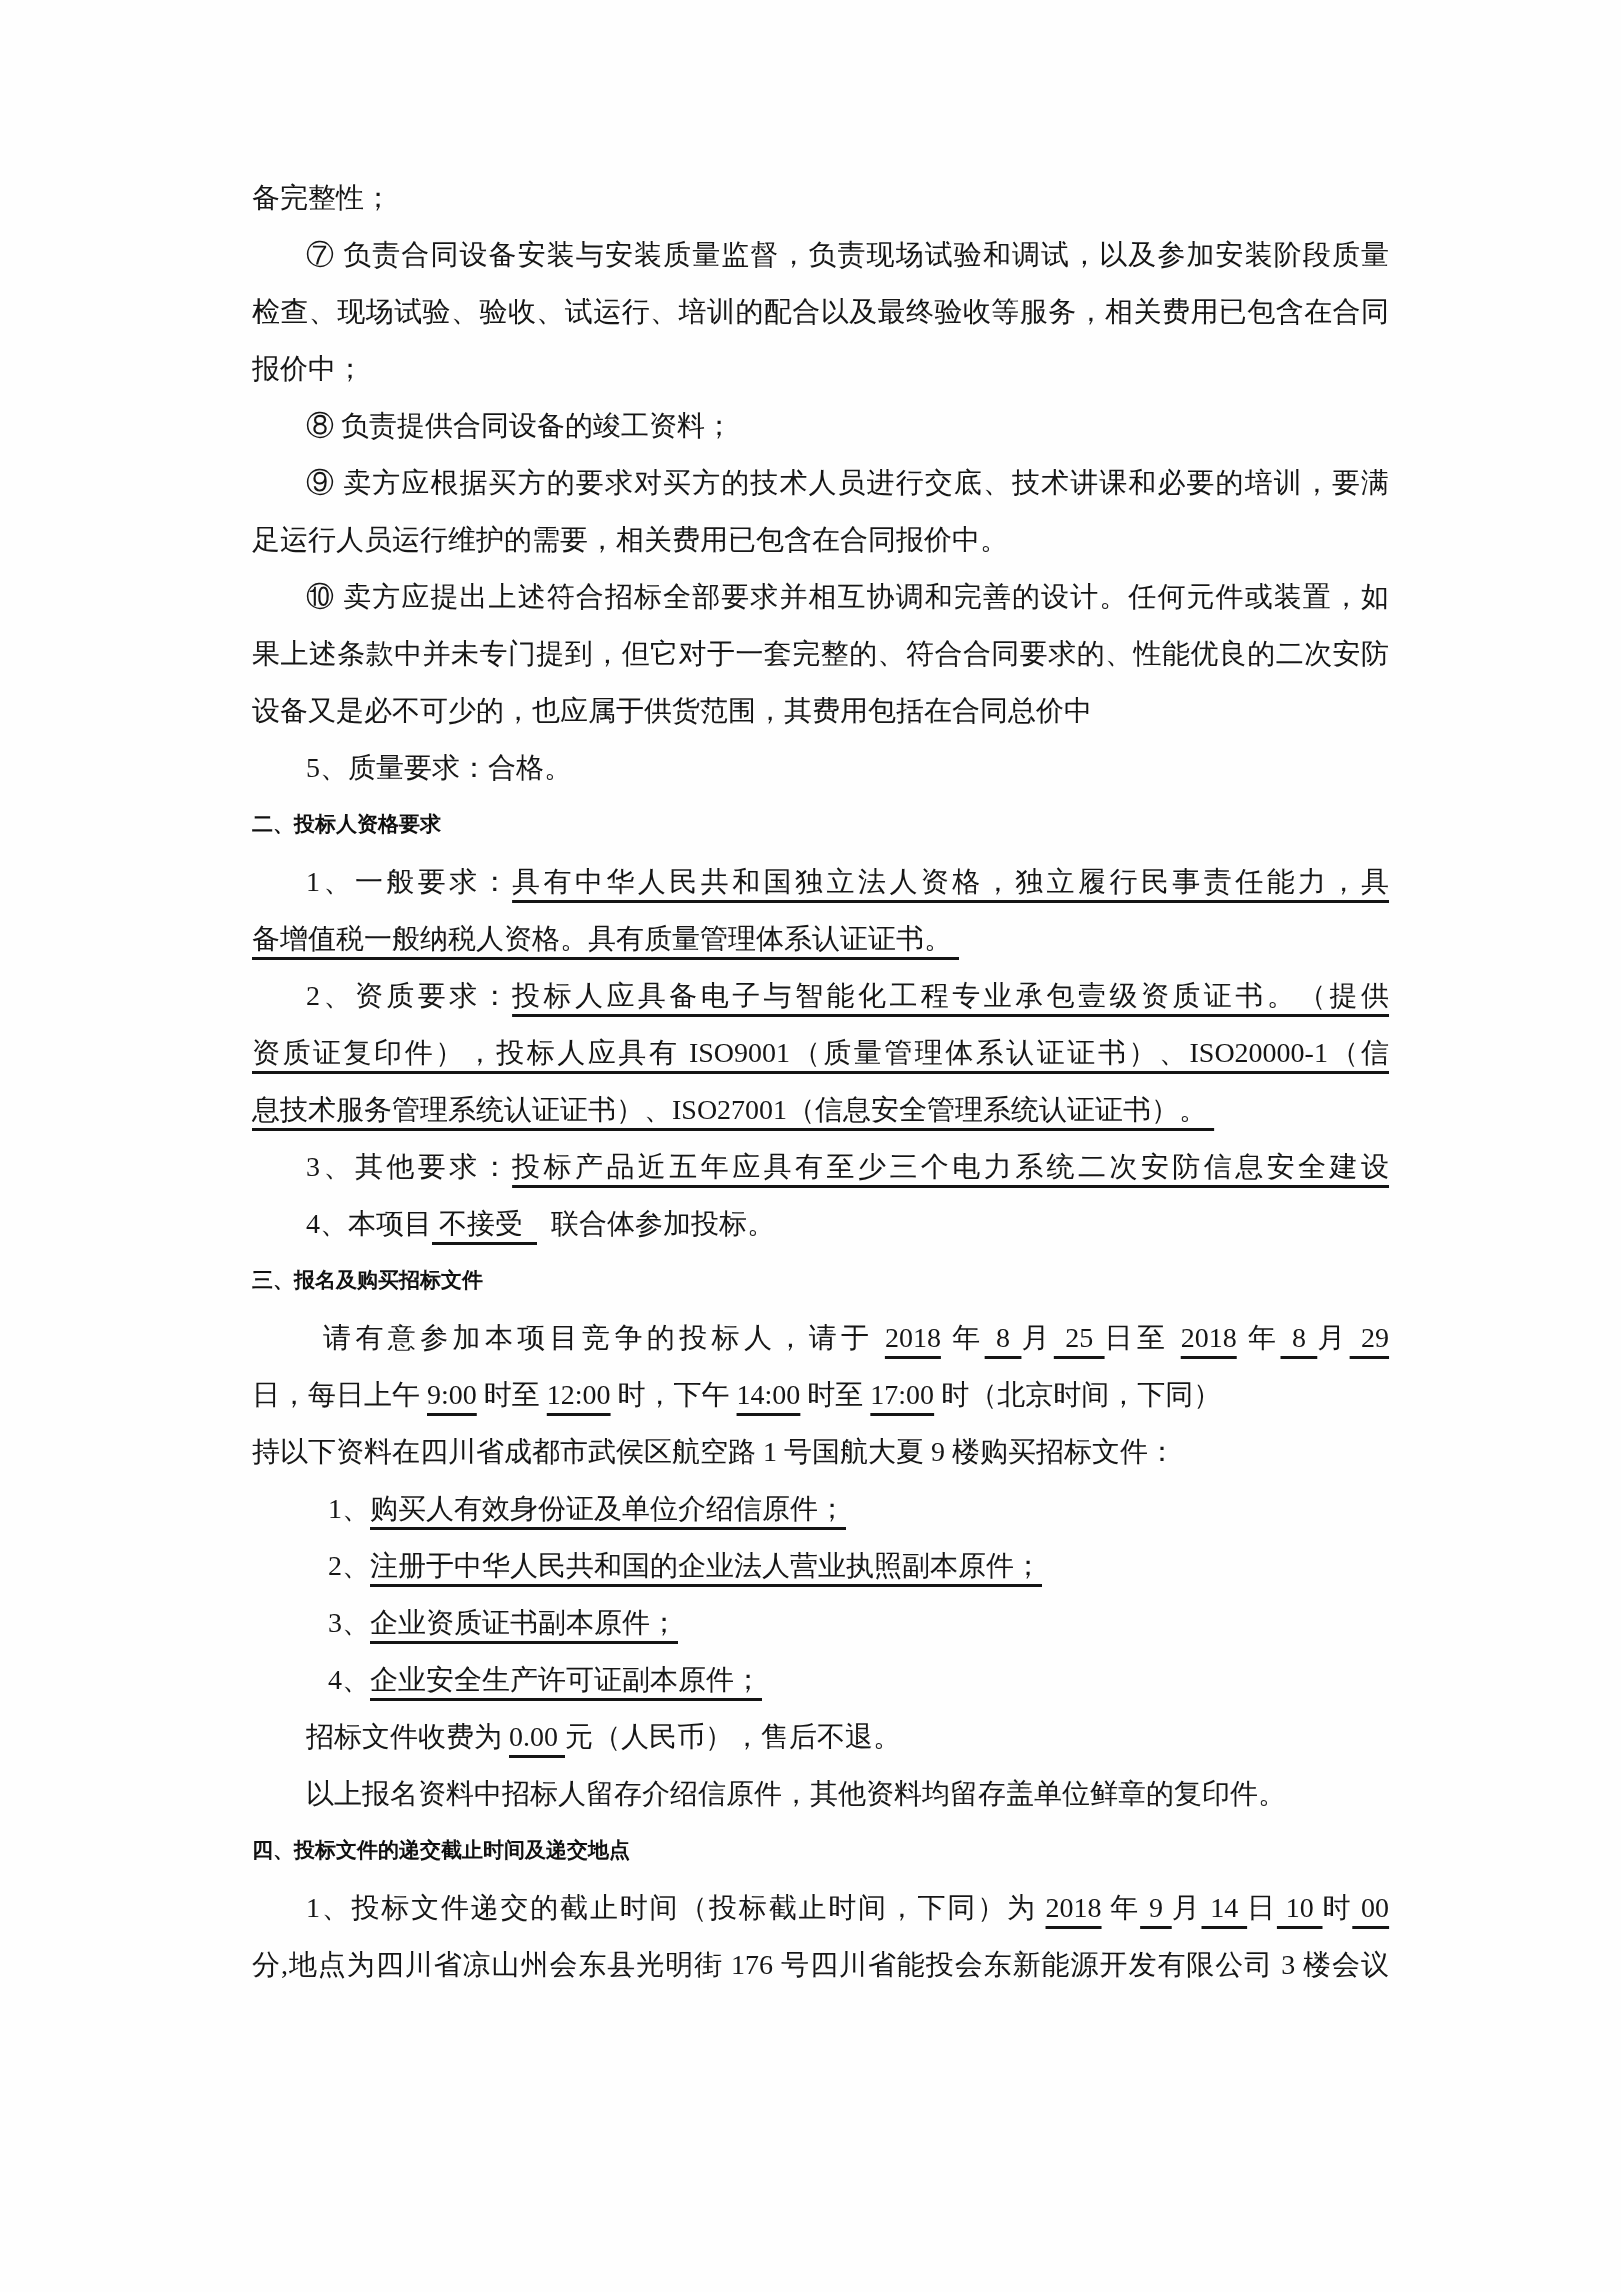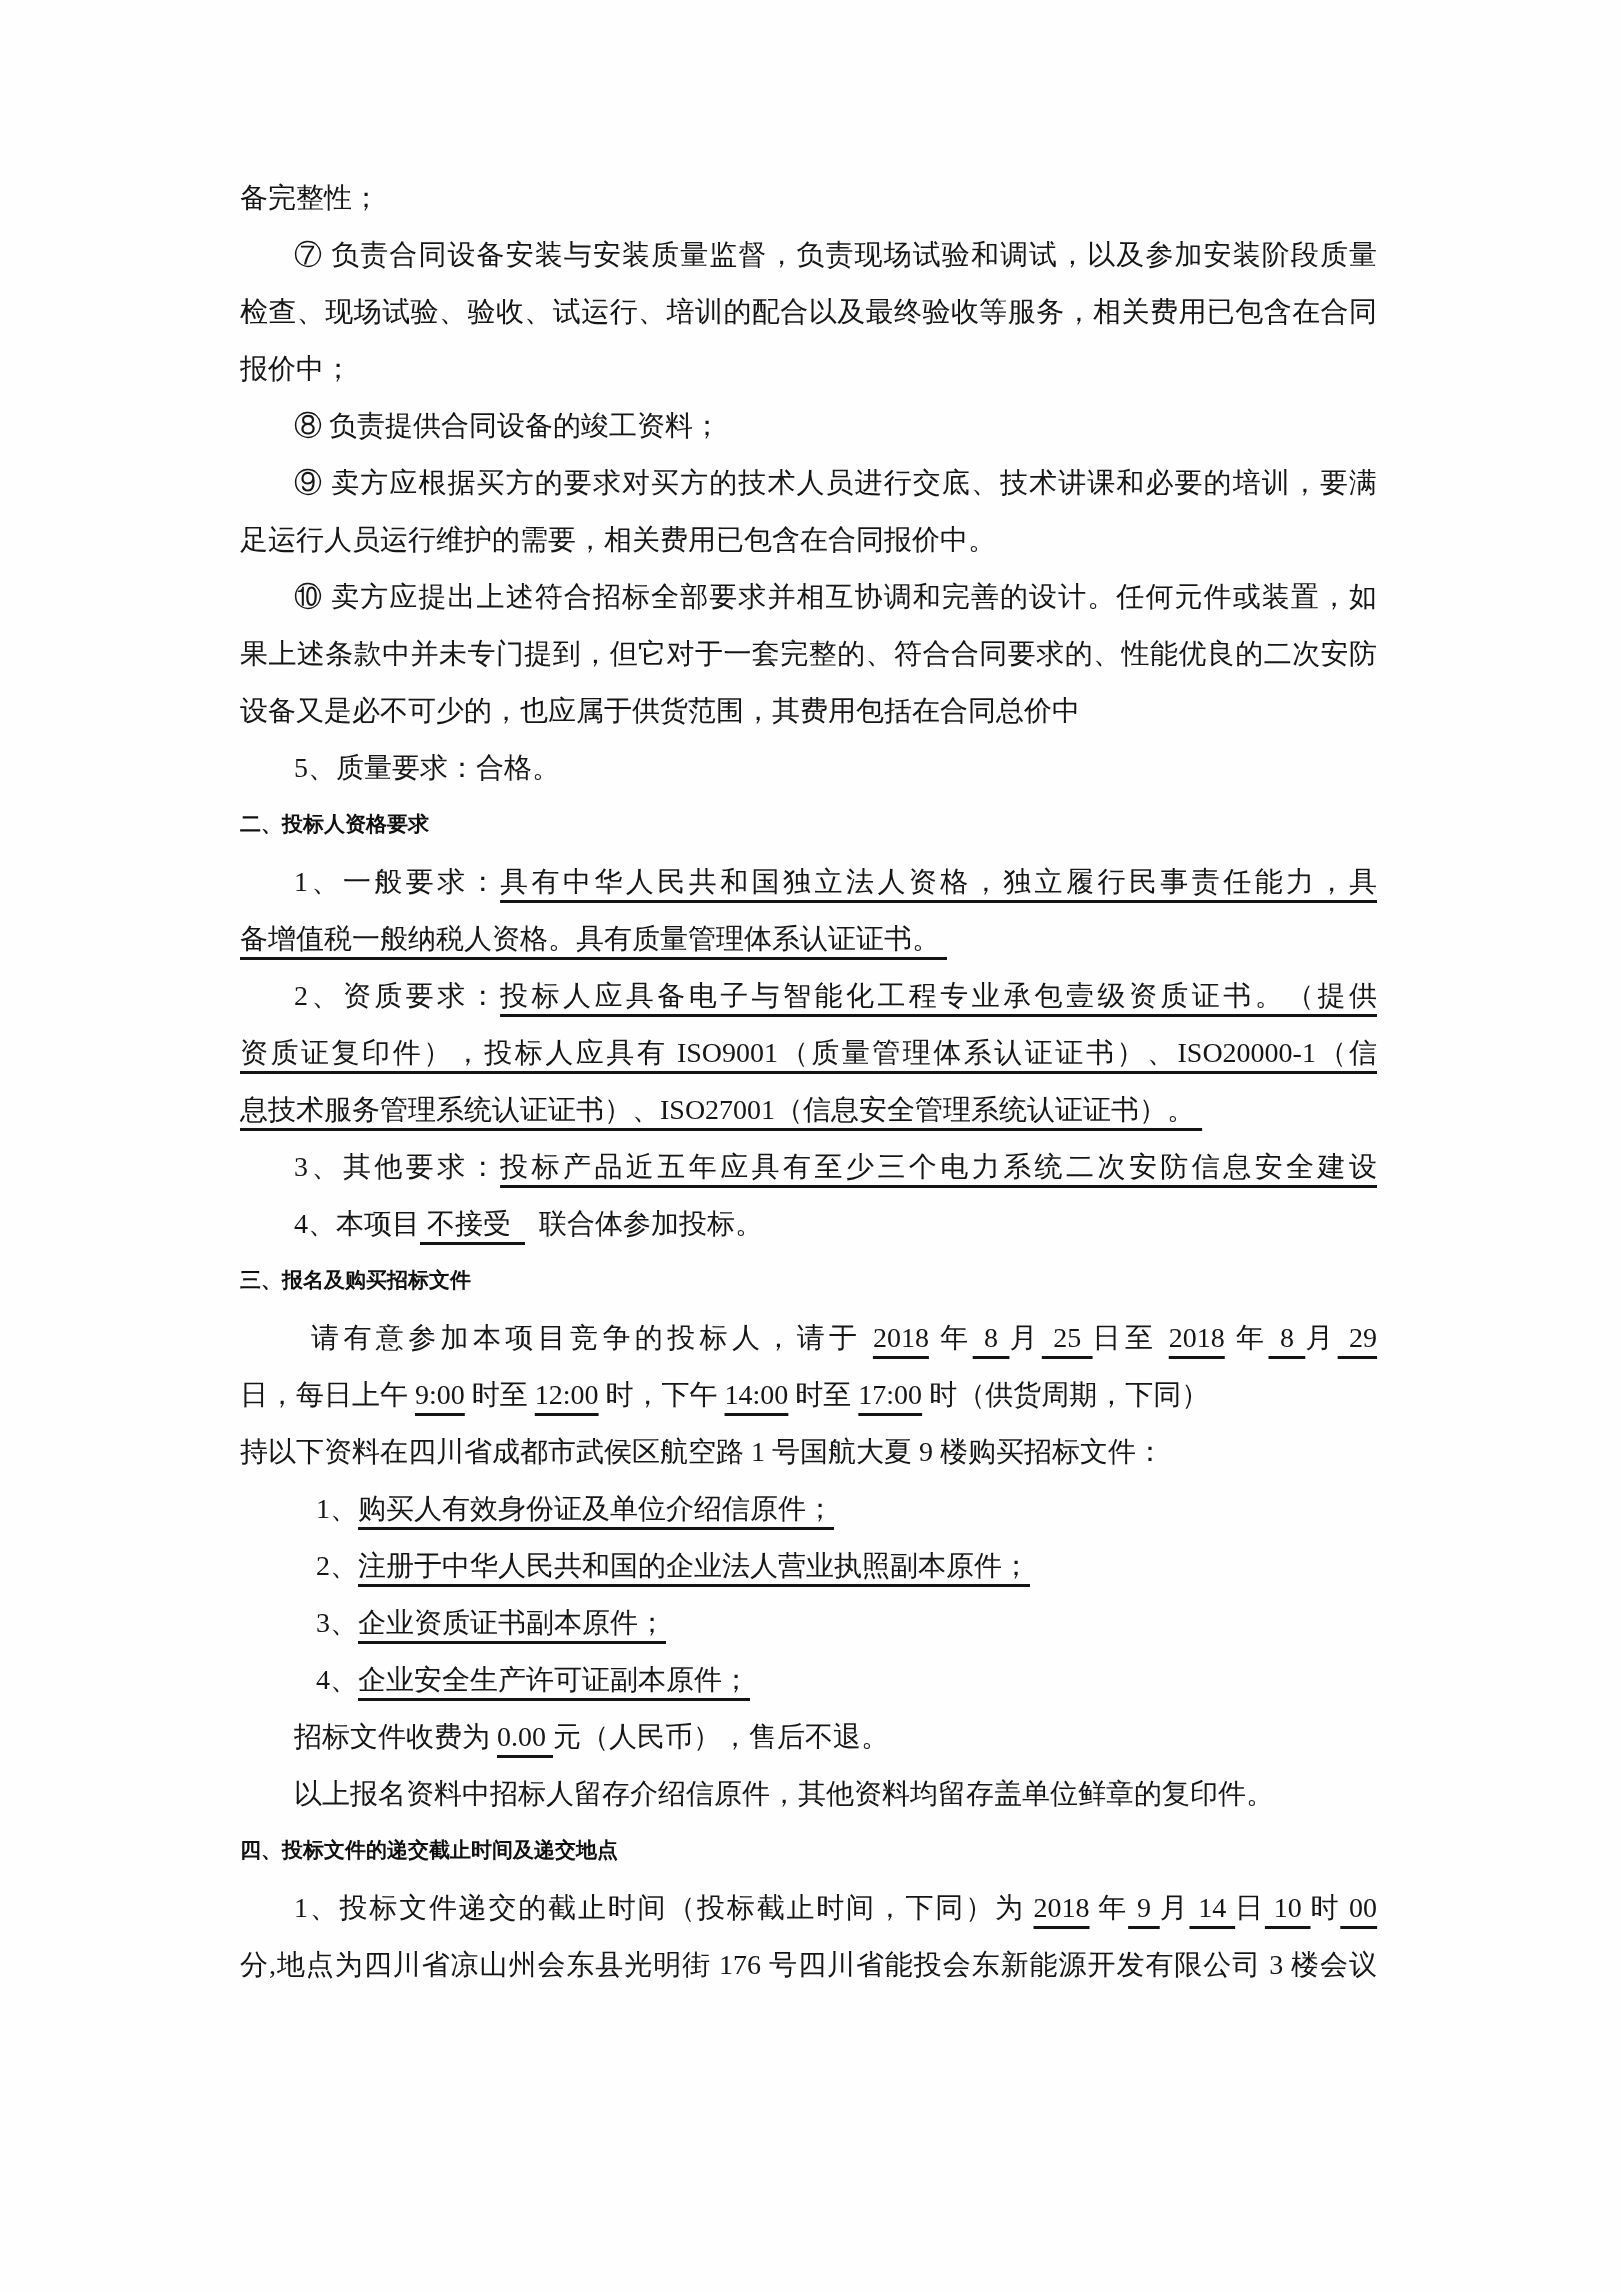--- a/index.html
+++ b/index.html
@@ -5,21 +5,21 @@
   html,body{margin:0;padding:0;background:#d9d9d9;}
   .page{
     position:relative;
     width:1621px;height:2293px;
     background:#fefefe;
     margin:0 auto;
     overflow:hidden;
   }
   .doc{
     position:absolute;
-    left:240px;top:169px;
+    left:252px;top:169px;
     width:1137px;
   }
   .line{
     font-family:"Liberation Serif","DejaVu Serif",serif;
     font-size:28px;
     line-height:57px;
     color:#161616;
     text-align:left;
   }
   .line.h{
@@ -62,21 +62,21 @@
       <div class="line ind0 h"><span class="run">二、投标人资格要求</span></div>
       <div class="line ind1 full"><span class="run">1、一般要求：</span><span class="run u">具有中华人民共和国独立法人资格，独立履行民事责任能力，具</span></div>
       <div class="line ind0"><span class="run u">备增值税一般纳税人资格。具有质量管理体系认证证书。&nbsp;</span></div>
       <div class="line ind1 full"><span class="run">2、资质要求：</span><span class="run u">投标人应具备电子与智能化工程专业承包壹级资质证书。（提供</span></div>
       <div class="line ind0 full"><span class="run u">资质证复印件），投标人应具有 ISO9001（质量管理体系认证证书）、ISO20000-1（信</span></div>
       <div class="line ind0"><span class="run u">息技术服务管理系统认证证书）、ISO27001（信息安全管理系统认证证书）。&nbsp;</span></div>
       <div class="line ind1 full"><span class="run">3、其他要求：</span><span class="run u">投标产品近五年应具有至少三个电力系统二次安防信息安全建设</span></div>
       <div class="line ind1"><span class="run">4、本项目</span><span class="run u">&nbsp;不接受&nbsp;&nbsp;</span><span class="run">&nbsp;&nbsp;联合体参加投标。</span></div>
       <div class="line ind0 h"><span class="run">三、报名及购买招标文件</span></div>
       <div class="line ind2 full"><span class="run">请有意参加本项目竞争的投标人，请于 </span><span class="run u">2018</span><span class="run"> 年</span><span class="run u">&nbsp;8&nbsp;</span><span class="run">月</span><span class="run u">&nbsp;25&nbsp;</span><span class="run">日至 </span><span class="run u">2018</span><span class="run"> 年</span><span class="run u">&nbsp;8&nbsp;</span><span class="run">月</span><span class="run u">&nbsp;29</span></div>
-      <div class="line ind0"><span class="run">日，每日上午 </span><span class="run u">9:00</span><span class="run"> 时至 </span><span class="run u">12:00</span><span class="run"> 时，下午 </span><span class="run u">14:00</span><span class="run"> 时至 </span><span class="run u">17:00</span><span class="run"> 时（供货周期，下同）</span></div>
+      <div class="line ind0"><span class="run">日，每日上午 </span><span class="run u">9:00</span><span class="run"> 时至 </span><span class="run u">12:00</span><span class="run"> 时，下午 </span><span class="run u">14:00</span><span class="run"> 时至 </span><span class="run u">17:00</span><span class="run"> 时（北京时间，下同）</span></div>
       <div class="line ind0"><span class="run">持以下资料在四川省成都市武侯区航空路 1 号国航大夏 9 楼购买招标文件：</span></div>
       <div class="line ind3"><span class="run">1、</span><span class="run u">购买人有效身份证及单位介绍信原件；</span></div>
       <div class="line ind3"><span class="run">2、</span><span class="run u">注册于中华人民共和国的企业法人营业执照副本原件；</span></div>
       <div class="line ind3"><span class="run">3、</span><span class="run u">企业资质证书副本原件；</span></div>
       <div class="line ind3"><span class="run">4、</span><span class="run u">企业安全生产许可证副本原件；</span></div>
       <div class="line ind1"><span class="run">招标文件收费为 </span><span class="run u">0.00&nbsp;</span><span class="run">元（人民币），售后不退。</span></div>
       <div class="line ind1"><span class="run">以上报名资料中招标人留存介绍信原件，其他资料均留存盖单位鲜章的复印件。</span></div>
       <div class="line ind0 h"><span class="run">四、投标文件的递交截止时间及递交地点</span></div>
       <div class="line ind1 full"><span class="run">1、投标文件递交的截止时间（投标截止时间，下同）为 </span><span class="run u">2018</span><span class="run"> 年</span><span class="run u">&nbsp;9&nbsp;</span><span class="run">月</span><span class="run u">&nbsp;14&nbsp;</span><span class="run">日</span><span class="run u">&nbsp;10&nbsp;</span><span class="run">时</span><span class="run u">&nbsp;00</span></div>
       <div class="line ind0 full"><span class="run">分,地点为四川省凉山州会东县光明街 176 号四川省能投会东新能源开发有限公司 3 楼会议</span></div>

